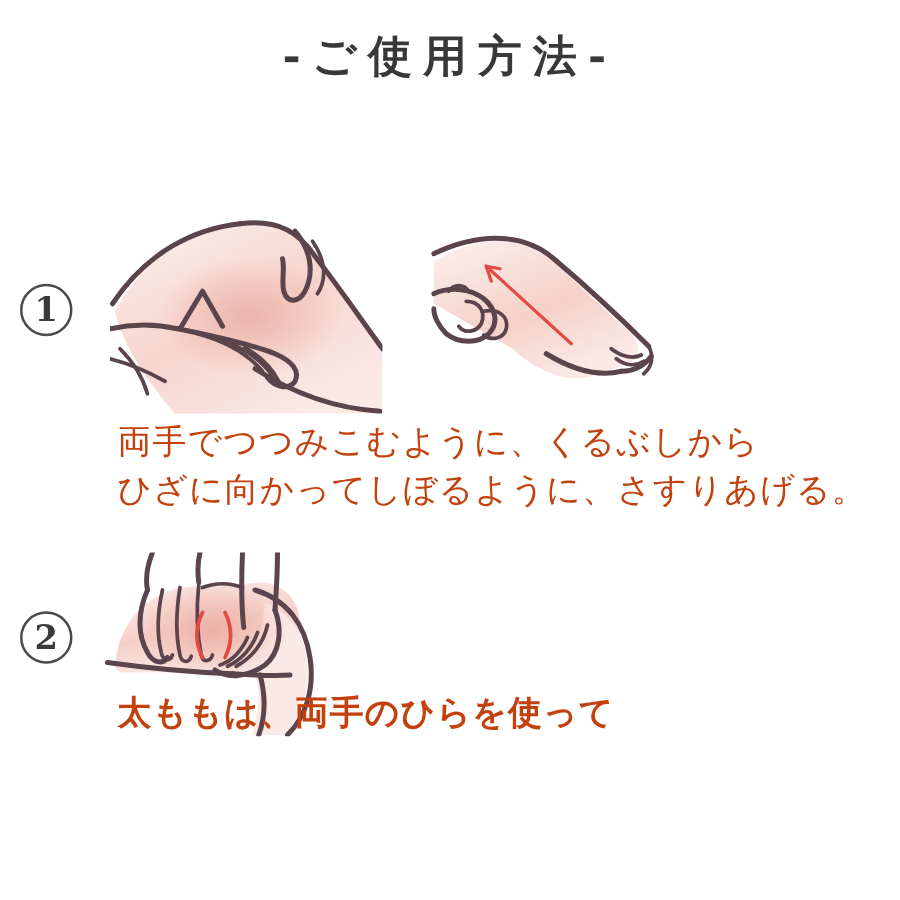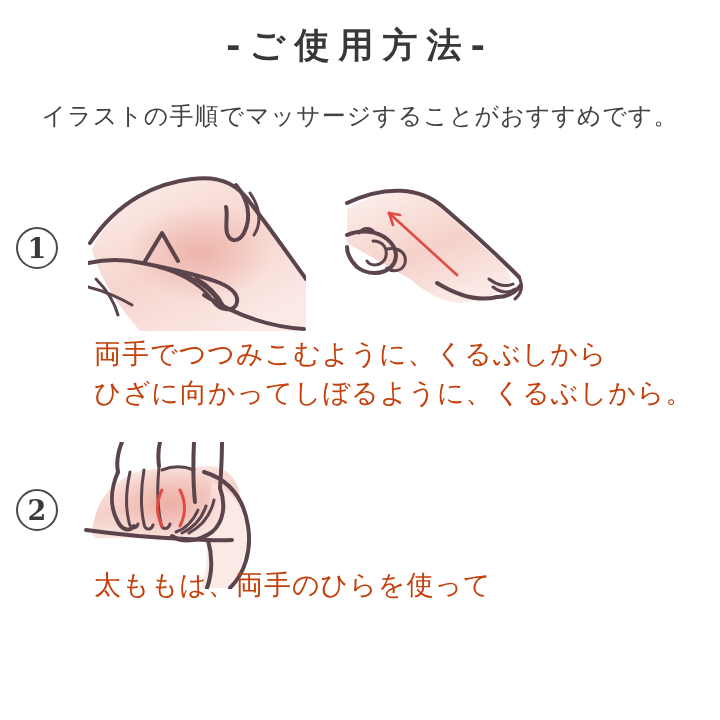--- a/index.html
+++ b/index.html
@@ -25,33 +25,32 @@
   .badge-2{left:16px;top:489px;}
   .ill{position:absolute;}
   .ill-1a{left:88px;top:171px;}
   .ill-1b{left:345px;top:183px;}
   .ill-2{left:82px;top:442px;}
   .step-text{
     position:absolute;left:94px;font-size:27px;line-height:39px;
     letter-spacing:1px;color:#c2410c;white-space:nowrap;
   }
   .step-text-1{top:334px;}
-  .step-text-2{top:565px;}
+  .step-text-2{top:551px;font-weight:bold;}
   .outline{fill:none;stroke:#5c444c;stroke-width:4;stroke-linecap:round;stroke-linejoin:round;}
   .thin{stroke-width:3;}
   .accent{fill:none;stroke:#e14b43;stroke-width:2.6;stroke-linecap:round;}
 </style>
 </head>
 <body>
 
 <div class="canvas">
 
   <h1 class="page-title">-ご使用方法-</h1>
 
-  <p class="page-subtitle">イラストの手順でマッサージすることがおすすめです。</p>
 
   <div class="step-badge badge-1">
     <span>1</span>
   </div>
 
   <svg class="ill ill-1a" width="218" height="160" viewBox="0 0 218 160" aria-hidden="true">
     <defs>
       <linearGradient id="skinA" x1="0" y1="0" x2="0.7" y2="1">
         <stop offset="0" stop-color="#fdf0ee"></stop>
         <stop offset="0.55" stop-color="#f6d5ce"></stop>
@@ -100,21 +99,21 @@
     <path class="outline thin" d="M14,50 C18,44 26,44 30,50"></path>
     <g>
       <line class="accent" x1="112" y1="92" x2="44" y2="30"></line>
       <path class="accent" d="M44,30 L55,32"></path>
       <path class="accent" d="M44,30 L48,42"></path>
     </g>
   </svg>
 
   <div class="step-text step-text-1">
     <div>両手でつつみこむように、くるぶしから</div>
-    <div>ひざに向かってしぼるように、くるぶしから。</div>
+    <div>ひざに向かってしぼるように、さすりあげる。</div>
   </div>
 
   <div class="step-badge badge-2">
     <span>2</span>
   </div>
 
   <svg class="ill ill-2" width="180" height="147" viewBox="0 0 180 147" aria-hidden="true">
     <defs>
       <linearGradient id="skinC" x1="0" y1="0" x2="0.4" y2="1">
         <stop offset="0" stop-color="#fdf0ee"></stop>

